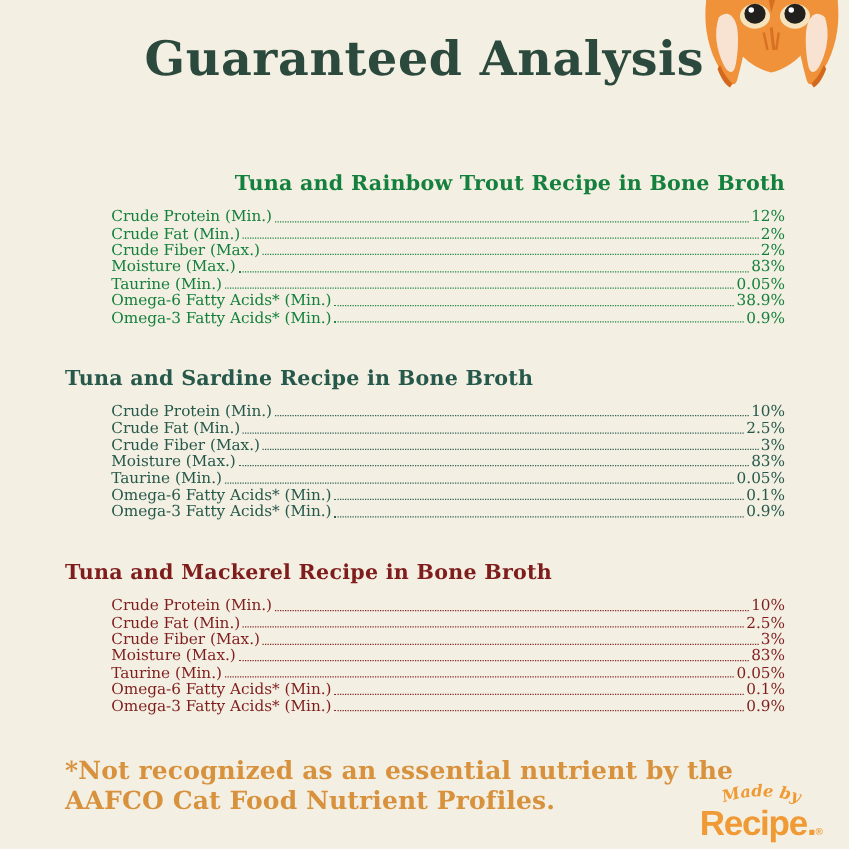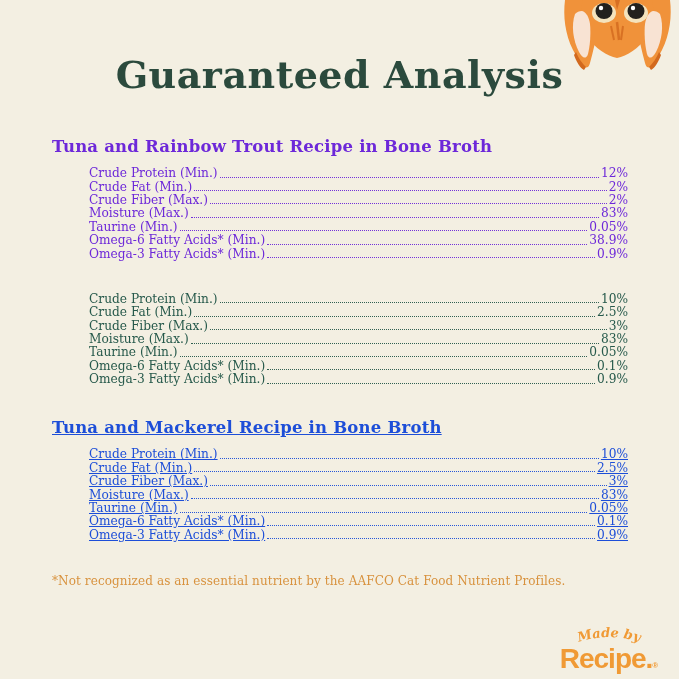--- a/index.html
+++ b/index.html
@@ -2,40 +2,40 @@
 <html><head>
 <meta charset="utf-8">
 <style>
   html,body{margin:0;padding:0;}
   body{
     width:679px;height:679px;position:relative;overflow:hidden;
     background:var(--bg,#f3efe2);
     font-family:"DejaVu Serif", serif;
   }
   .page-title{
-    position:absolute;top:52px;left:0;right:0;margin:0;
+    position:absolute;top:24px;left:0;right:0;margin:0;
     text-align:center;font-size:38px;font-weight:600;letter-spacing:.5px;
     color:var(--title-color,#2b4a3d);
   }
   .cat{position:absolute;top:0;right:7px;width:109px;height:76px;}
   .content{position:absolute;left:52px;right:51px;top:137px;}
   .section{margin-bottom:32px;}
   .section-heading{
     margin:0 0 10px 0;font-size:16.5px;font-weight:600;letter-spacing:.2px;line-height:1.2;
   }
   .row{
     display:flex;align-items:flex-end;height:13.4px;font-size:12.2px;line-height:13px;
     white-space:nowrap;
     margin-left:37px;
   }
   .leader{
     flex:1;border-bottom:1.7px dotted currentColor;margin:0 2px 2.5px 2px;opacity:.95;
   }
   .footnote{
-    margin:24px 0 0 0;font-size:12px;font-weight:400;letter-spacing:.1px;
+    margin:24px 0 0 0;font-size:20px;font-weight:700;letter-spacing:.1px;
     color:var(--footnote-color,#d8923e);
   }
   .logo{position:absolute;right:12px;bottom:6px;width:116px;text-align:center;}
   .logo-madeby{display:block;margin:0 auto -3px auto;}
   .logo-brand{
     font-family:"Liberation Sans", sans-serif;font-weight:900;font-size:28px;
     letter-spacing:-1px;line-height:1;color:var(--logo-color,#f09a35);
   }
   .logo-reg{font-size:8px;letter-spacing:0;vertical-align:baseline;}
 </style>
@@ -68,21 +68,21 @@
   <path d="M48,26 L51,40" stroke-width="2" fill="none" style="stroke:var(--cat-stripe,#d2691e)" opacity=".8"></path>
   <path d="M60,26 L58,40" stroke-width="2" fill="none" style="stroke:var(--cat-stripe,#d2691e)" opacity=".8"></path>
 
   <path d="M13,52 C16,59 19,63 23,67 L21,70 C17,68 13,61 11,55 Z" style="fill:var(--cat-stripe,#d2691e)"></path>
   <path d="M96,52 C93,59 90,63 86,67 L88,70 C92,68 96,61 98,55 Z" style="fill:var(--cat-stripe,#d2691e)"></path>
 </svg>
 
 <h1 class="page-title">Guaranteed Analysis</h1>
 
 <div class="content">
-  <section class="section" style="color: #6d28d9;">
+  <section class="section" style="color: #15803d; text-align: right;">
     <h2 class="section-heading">Tuna and Rainbow Trout Recipe in Bone Broth</h2>
     <div class="rows">
         <div class="row">
           <span class="lbl">Crude Protein (Min.)</span>
           <span class="leader"></span>
           <span class="val">12%</span>
         </div>
         <div class="row">
           <span class="lbl">Crude Fat (Min.)</span>
           <span class="leader"></span>
@@ -109,20 +109,21 @@
           <span class="val">38.9%</span>
         </div>
         <div class="row">
           <span class="lbl">Omega-3 Fatty Acids* (Min.)</span>
           <span class="leader"></span>
           <span class="val">0.9%</span>
         </div>
       </div>
   </section>
   <section class="section" style="color: rgb(38, 89, 75);">
+    <h2 class="section-heading">Tuna and Sardine Recipe in Bone Broth</h2>
     <div class="rows">
         <div class="row">
           <span class="lbl">Crude Protein (Min.)</span>
           <span class="leader"></span>
           <span class="val">10%</span>
         </div>
         <div class="row">
           <span class="lbl">Crude Fat (Min.)</span>
           <span class="leader"></span>
           <span class="val">2.5%</span>
@@ -147,21 +148,21 @@
           <span class="leader"></span>
           <span class="val">0.1%</span>
         </div>
         <div class="row">
           <span class="lbl">Omega-3 Fatty Acids* (Min.)</span>
           <span class="leader"></span>
           <span class="val">0.9%</span>
         </div>
       </div>
   </section>
-  <section class="section" style="color: #1d4ed8; text-decoration: underline;">
+  <section class="section" style="color: #7f1d1d;">
     <h2 class="section-heading">Tuna and Mackerel Recipe in Bone Broth</h2>
     <div class="rows">
         <div class="row">
           <span class="lbl">Crude Protein (Min.)</span>
           <span class="leader"></span>
           <span class="val">10%</span>
         </div>
         <div class="row">
           <span class="lbl">Crude Fat (Min.)</span>
           <span class="leader"></span>

